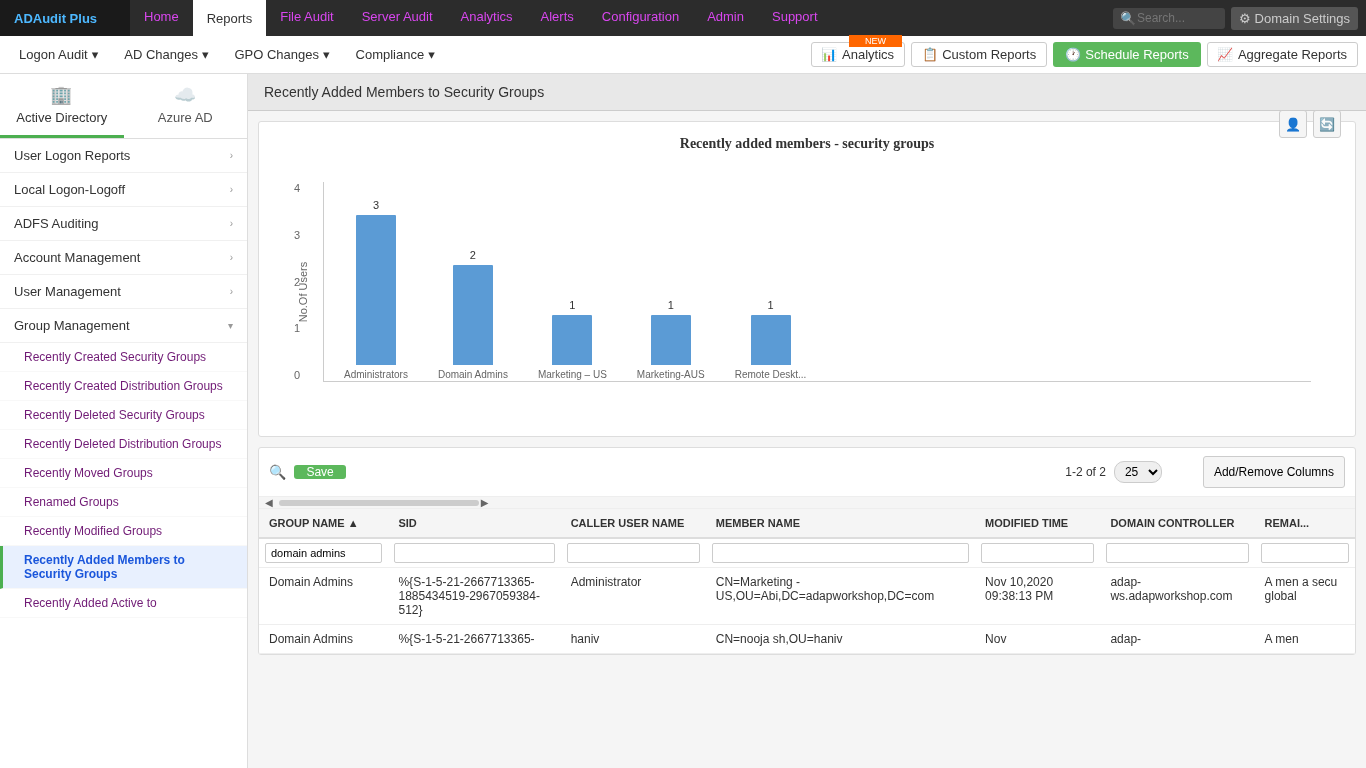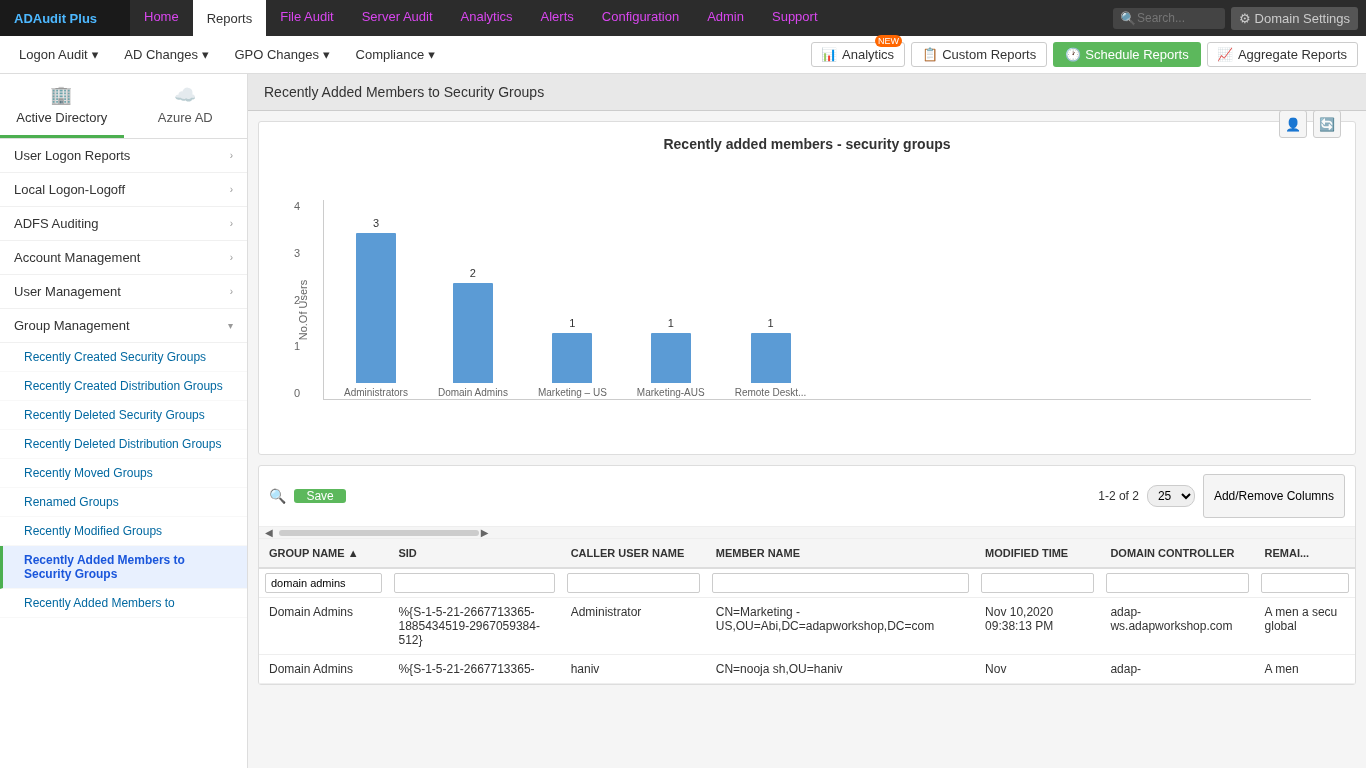--- a/index.html
+++ b/index.html
@@ -15,69 +15,69 @@
     .nav-right { margin-left: auto; display: flex; align-items: center; gap: 6px; padding-right: 8px; }
     .nav-search { display: flex; align-items: center; background: #444; border-radius: 3px; padding: 3px 8px; color: #ccc; font-size: 12px; cursor: pointer; }
     .nav-search input { background: transparent; border: none; outline: none; color: #ccc; font-size: 12px; width: 80px; }
     .domain-settings { background: #555; color: #ccc; border: none; border-radius: 3px; padding: 4px 8px; cursor: pointer; font-size: 12px; display: flex; align-items: center; gap: 4px; }
 
     
     .second-nav { background: #fff; border-bottom: 1px solid #ddd; display: flex; align-items: center; height: 38px; padding: 0 8px; gap: 4px; }
     .second-nav-btn { background: none; border: 1px solid transparent; border-radius: 3px; padding: 4px 10px; cursor: pointer; font-size: 12px; color: #333; display: flex; align-items: center; gap: 4px; }
     .second-nav-right { margin-left: auto; display: flex; align-items: center; gap: 6px; }
     .btn-analytics { background: #fff; border: 1px solid #ccc; border-radius: 3px; padding: 4px 10px; cursor: pointer; font-size: 12px; color: #333; display: flex; align-items: center; gap: 4px; position: relative; }
-    .new-badge { position: absolute; top: -8px; right: 2px; background: #ff6600; color: #fff; font-size: 9px; border-radius: 6px; padding: 1px 3px; }
+    .new-badge { position: absolute; top: -8px; right: 2px; background: #ff6600; color: #fff; font-size: 9px; border-radius: 0; padding: 1px 16px; }
     .btn-custom { background: #fff; border: 1px solid #ccc; border-radius: 3px; padding: 4px 10px; cursor: pointer; font-size: 12px; color: #333; display: flex; align-items: center; gap: 4px; }
     .btn-schedule { background: #5cb85c; border: none; border-radius: 3px; padding: 5px 12px; cursor: pointer; font-size: 12px; color: #fff; display: flex; align-items: center; gap: 4px; }
     .btn-aggregate { background: #fff; border: 1px solid #ccc; border-radius: 3px; padding: 4px 10px; cursor: pointer; font-size: 12px; color: #333; display: flex; align-items: center; gap: 4px; }
 
     
     .main-layout { display: flex; height: calc(768px - 74px); }
 
     
     .sidebar { width: 248px; min-width: 248px; background: #fff; border-right: 1px solid #ddd; overflow-y: auto; display: flex; flex-direction: column; }
     .sidebar-tabs { display: flex; border-bottom: 1px solid #ddd; }
     .sidebar-tab { flex: 1; padding: 10px 0; text-align: center; cursor: pointer; color: #555; font-size: 12px; display: flex; flex-direction: column; align-items: center; gap: 4px; }
     .sidebar-tab.active { border-bottom: 3px solid #4caf50; color: #333; }
     .sidebar-tab-icon { font-size: 18px; }
     .sidebar-menu { flex: 1; }
     .sidebar-section { padding: 9px 14px; color: #333; cursor: pointer; display: flex; align-items: center; justify-content: space-between; border-bottom: 1px solid #f0f0f0; font-size: 12.5px; }
-    .sidebar-sub { padding: 7px 14px 7px 24px; color: #0369a1; cursor: pointer; border-bottom: 1px solid #f8f8f8; font-size: 12px; }
+    .sidebar-sub { padding: 7px 14px 7px 24px; color: #701a75; cursor: pointer; border-bottom: 1px solid #f8f8f8; font-size: 12px; }
     .sidebar-sub.active { background: #e8f0fe; color: #1a56db; border-left: 3px solid #4caf50; padding-left: 21px; font-weight: bold; }
     .chevron { font-size: 10px; color: #999; }
 
     
     .content { flex: 1; overflow-y: auto; background: #f5f5f5; display: flex; flex-direction: column; }
     .content-header { background: #e8e8e8; padding: 10px 16px; border-bottom: 1px solid #ccc; }
     .content-header h2 { font-size: 14px; color: #333; font-weight: normal; }
 
     
     .chart-area { background: #fff; margin: 10px; padding: 14px; border-radius: 3px; border: 1px solid #ddd; }
-    .chart-title { text-align: center; font-size: 14px; color: #333; margin-bottom: 28px; font-weight: bold; }
+    .chart-title { text-align: center; font-size: 14px; color: #333; margin-bottom: 10px; font-weight: bold; font-family: Liberation Serif, serif; }
     .chart-icons { float: right; display: flex; gap: 6px; margin-top: -26px; }
     .chart-icon-btn { width: 28px; height: 28px; border: 1px solid #ccc; background: #f5f5f5; border-radius: 3px; cursor: pointer; display: flex; align-items: center; justify-content: center; font-size: 13px; }
     .chart-container { display: flex; align-items: flex-end; height: 260px; padding: 10px 30px 40px 50px; position: relative; }
     .y-axis-label { position: absolute; left: 0; top: 50%; transform: translateY(-50%) rotate(-90deg); font-size: 11px; color: #666; white-space: nowrap; }
     .chart-inner { display: flex; align-items: flex-end; gap: 30px; flex: 1; height: 200px; border-left: 1px solid #ccc; border-bottom: 1px solid #ccc; padding: 0 20px; position: relative; }
     .y-ticks { position: absolute; left: -30px; top: 0; bottom: 0; display: flex; flex-direction: column; justify-content: space-between; }
     .y-tick { font-size: 11px; color: #666; }
     .bar-group { display: flex; flex-direction: column; align-items: center; gap: 4px; }
     .bar { background: #5b9bd5; width: 40px; border-radius: 1px 1px 0 0; position: relative; }
     .bar-label { position: absolute; top: -16px; left: 50%; transform: translateX(-50%); font-size: 11px; color: #333; }
     .bar-x-label { font-size: 10px; color: #666; text-align: center; max-width: 80px; line-height: 1.2; }
 
     
     .table-area { background: #fff; margin: 0 10px 10px; border-radius: 3px; border: 1px solid #ddd; }
     .table-toolbar { display: flex; align-items: center; padding: 8px 10px; border-bottom: 1px solid #eee; gap: 8px; }
     .search-icon-sm { color: #999; font-size: 14px; }
     .btn-save { background: #5cb85c; color: #fff; border: none; border-radius: 3px; padding: 0 12px; cursor: pointer; font-size: 12px; }
     .toolbar-right { margin-left: auto; display: flex; align-items: center; gap: 8px; font-size: 12px; color: #333; }
     .page-info { font-size: 12px; margin-left: 7px; }
     .per-page { border: 1px solid #ccc; border-radius: 10px; padding: 2px 6px; font-size: 12px; cursor: pointer; }
-    .btn-add-remove { border: 1px solid #ccc; background: #f5f5f5; border-radius: 3px; padding: 14px 10px; cursor: pointer; font-size: 12px; }
+    .btn-add-remove { border: 1px solid #ccc; background: #f5f5f5; border-radius: 3px; padding: 8px 10px; cursor: pointer; font-size: 12px; margin-left: 33px; }
     .scrollbar-row { height: 12px; background: #f5f5f5; border-bottom: 1px solid #eee; display: flex; align-items: center; padding: 0 4px; }
     .scrollbar-track { background: #ccc; height: 6px; width: 200px; border-radius: 3px; margin-left: 4px; }
     .scroll-left, .scroll-right { background: none; border: none; font-size: 10px; cursor: pointer; color: #666; padding: 0 2px; }
     .table { width: 100%; border-collapse: collapse; }
     .table th { background: #f5f5f5; padding: 8px 10px; text-align: left; font-size: 11px; font-weight: bold; color: #333; border-bottom: 2px solid #ddd; white-space: nowrap; }
     .table td { padding: 7px 10px; border-bottom: 1px solid #eee; font-size: 12px; color: #333; vertical-align: top; }
     .filter-row td { padding: 4px 6px; }
     .filter-input { width: 100%; border: 1px solid #ccc; border-radius: 2px; padding: 3px 5px; font-size: 11px; }
   </style>
 </head>
@@ -187,21 +187,21 @@
         <span class="chevron">▾</span>
       </div>
       <div class="sidebar-sub">Recently Created Security Groups</div>
       <div class="sidebar-sub">Recently Created Distribution Groups</div>
       <div class="sidebar-sub">Recently Deleted Security Groups</div>
       <div class="sidebar-sub">Recently Deleted Distribution Groups</div>
       <div class="sidebar-sub">Recently Moved Groups</div>
       <div class="sidebar-sub">Renamed Groups</div>
       <div class="sidebar-sub">Recently Modified Groups</div>
       <div class="sidebar-sub active">Recently Added Members to Security Groups</div>
-      <div class="sidebar-sub">Recently Added Members to</div>
+      <div class="sidebar-sub">Recently Added Active to</div>
     </div>
   </div>
 
   <div class="content">
     <div class="content-header">
       <h2>Recently Added Members to Security Groups</h2>
     </div>
 
     <div class="chart-area">
       <div style="display:flex; justify-content:center; align-items:center; position:relative;">

